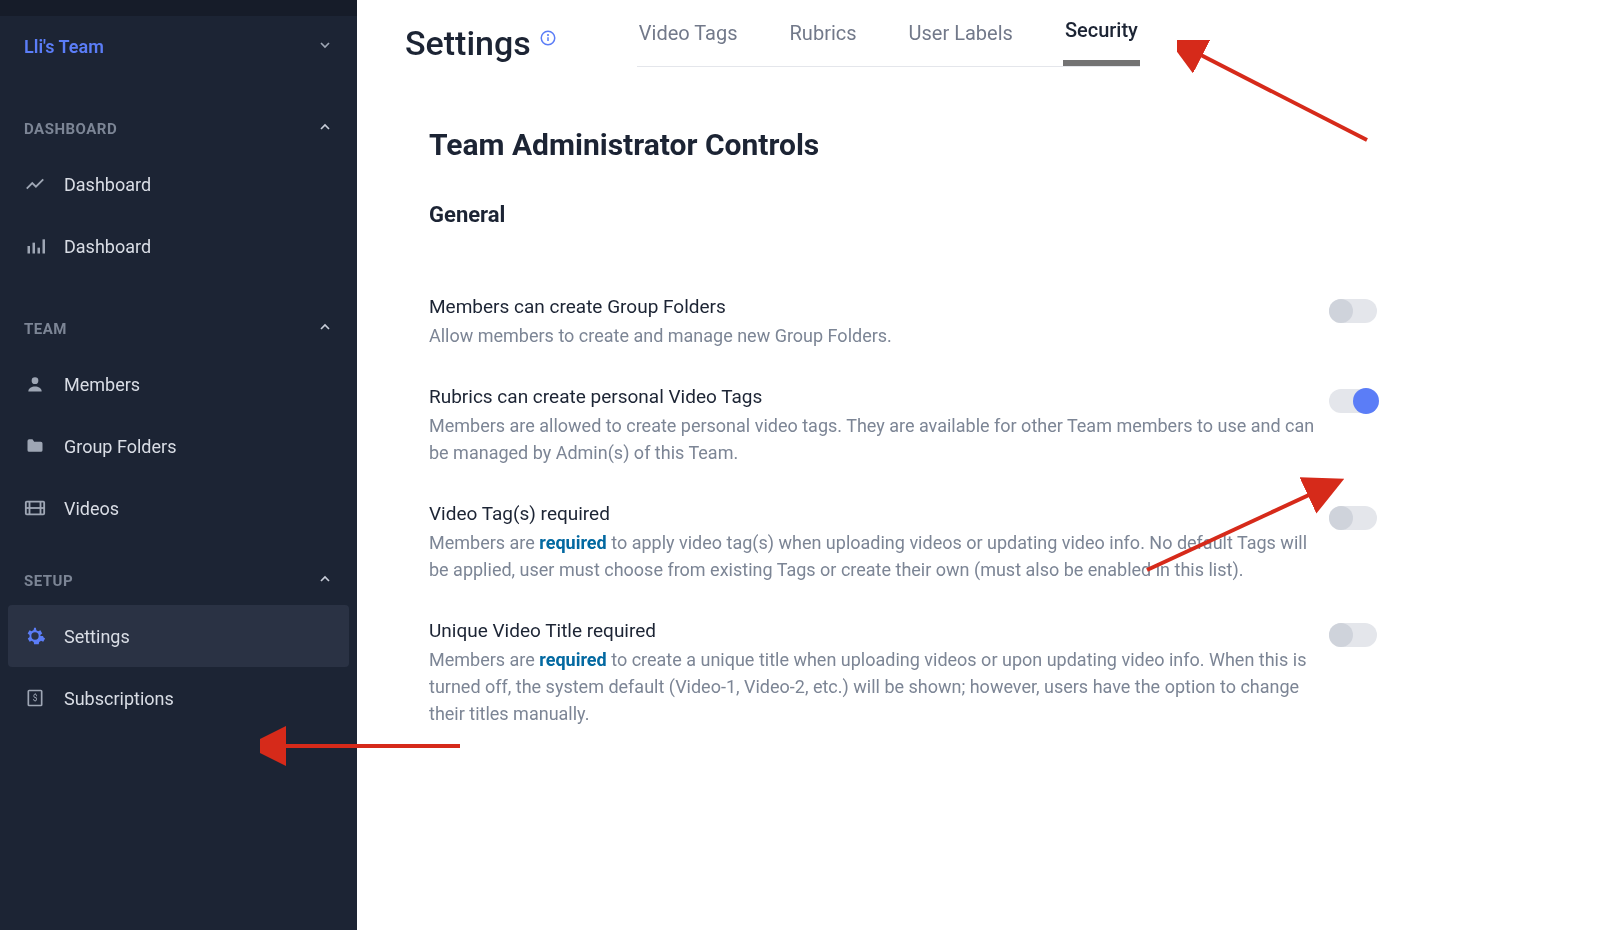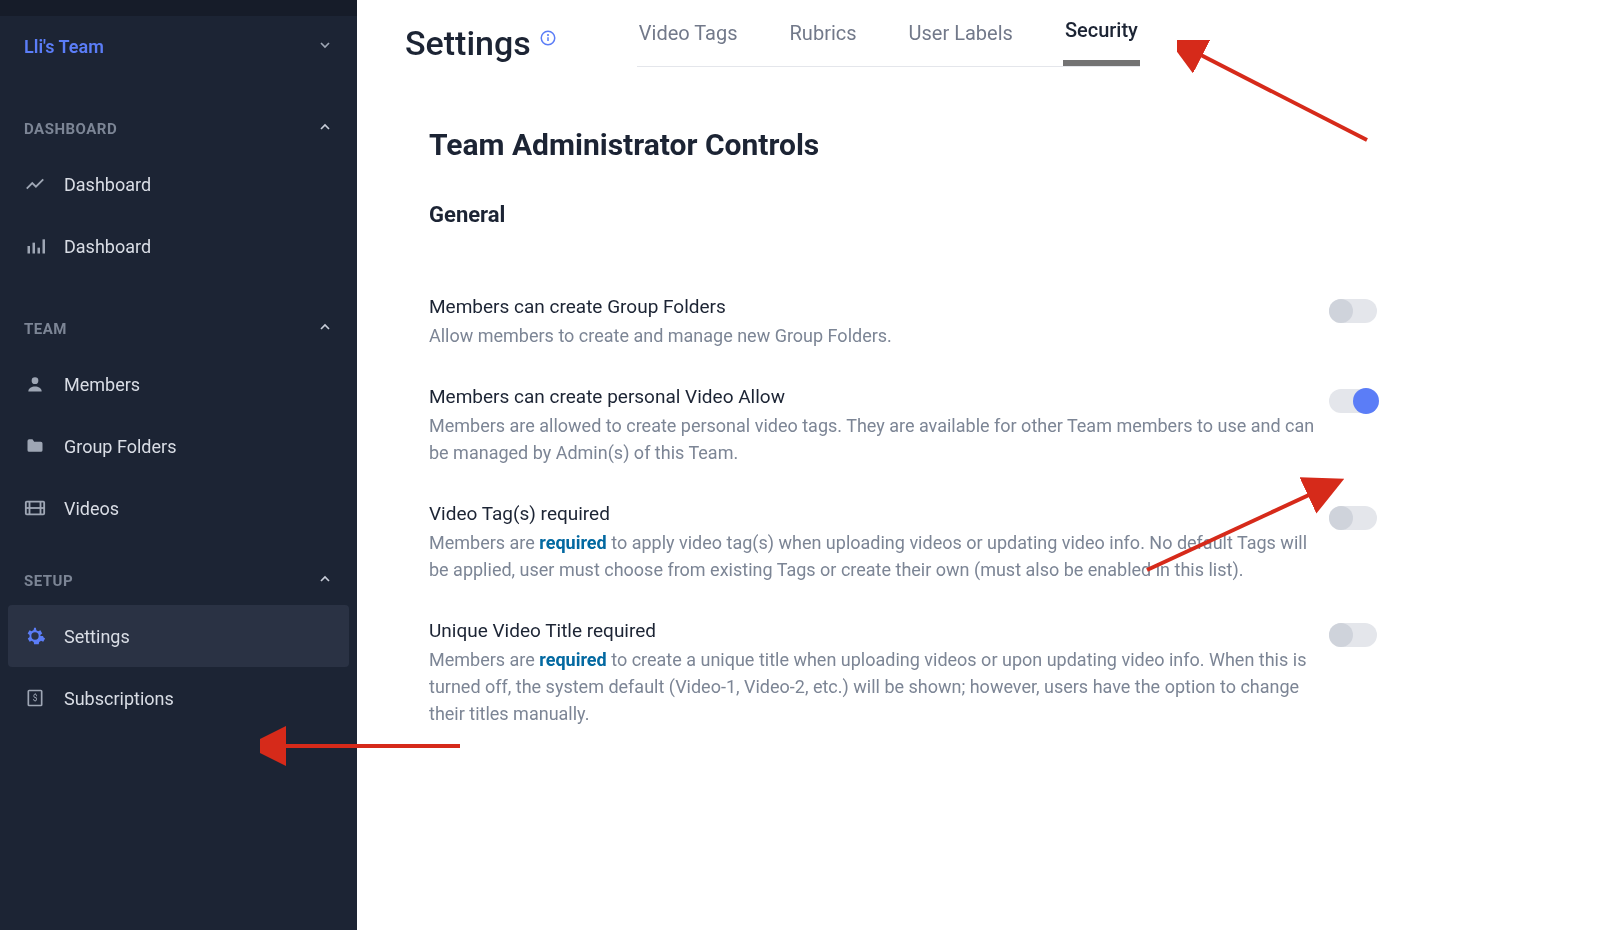--- a/index.html
+++ b/index.html
@@ -357,21 +357,21 @@
         <div class="setting-label">Members can create Group Folders</div>
         <div class="setting-desc">Allow members to create and manage new Group Folders.</div>
       </div>
       <div class="toggle">
         <div class="toggle-knob"></div>
       </div>
     </div>
 
     <div class="setting-row">
       <div class="setting-text">
-        <div class="setting-label">Members can create personal Video Allow</div>
+        <div class="setting-label">Rubrics can create personal Video Tags</div>
         <div class="setting-desc">Members are allowed to create personal video tags. They are available for other Team members to use and can be managed by Admin(s) of this Team.</div>
       </div>
       <div class="toggle on">
         <div class="toggle-knob"></div>
       </div>
     </div>
 
     <div class="setting-row">
       <div class="setting-text">
         <div class="setting-label">Video Tag(s) required</div>

